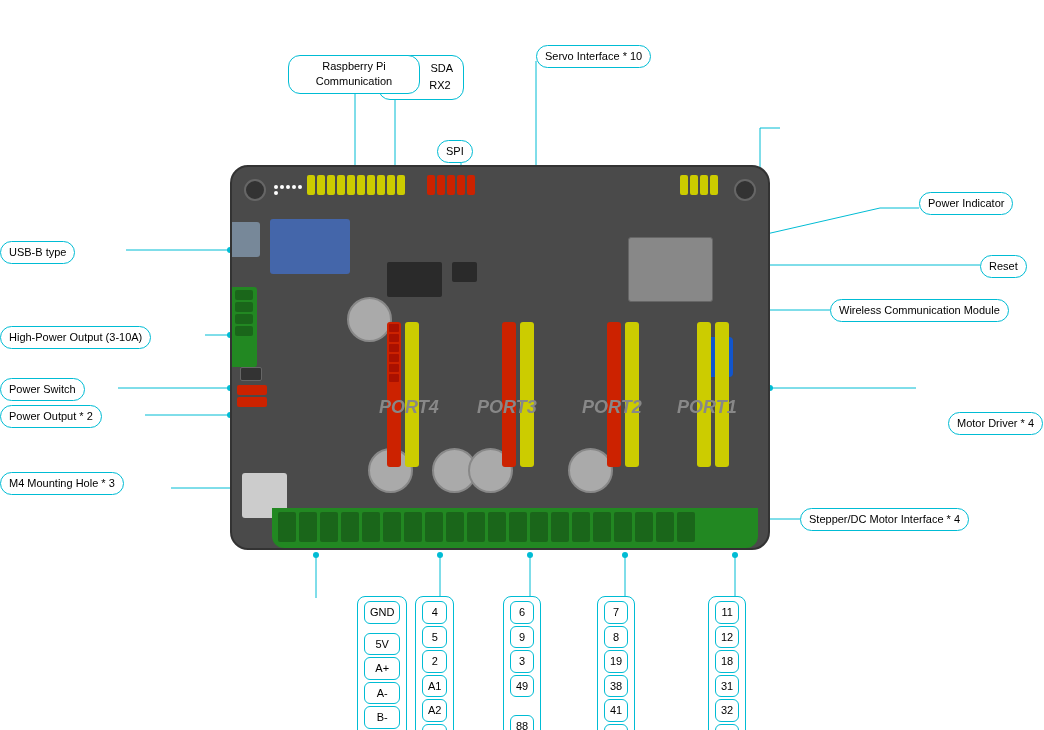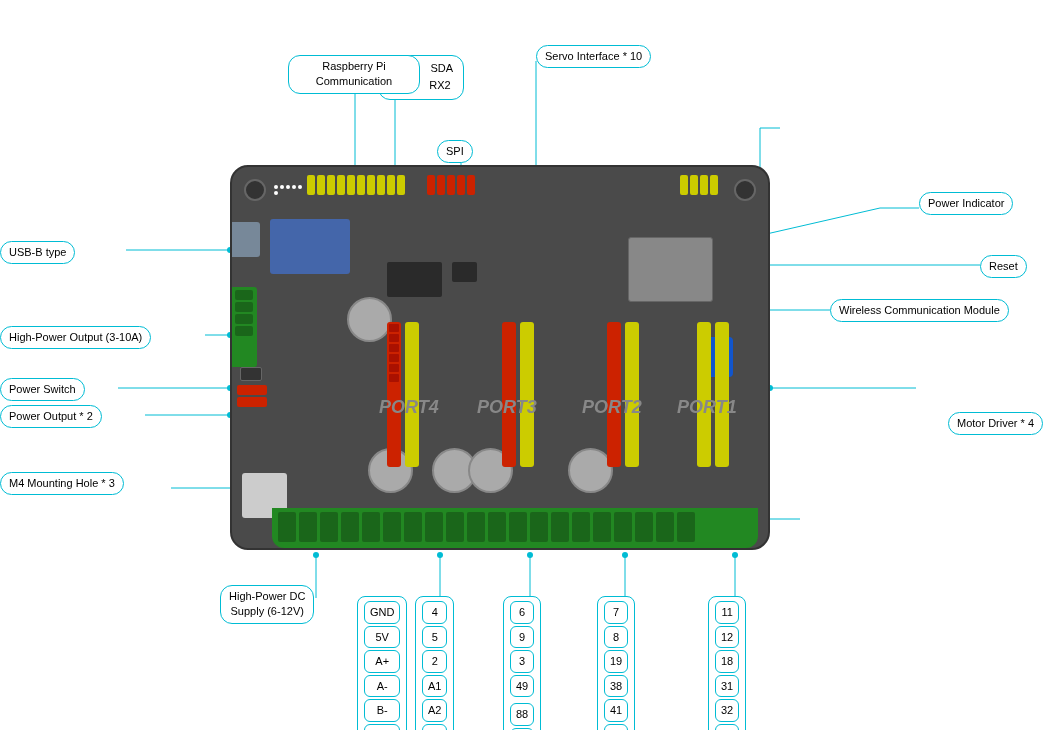--- a/index.html
+++ b/index.html
@@ -328,37 +328,35 @@
 
 
   <div class="label-box" style="top:192px;left:919px;">Power Indicator</div>
 
   <div class="label-box" style="top:255px;left:980px;">Reset</div>
 
   <div class="label-box" style="top:299px;left:830px;">Wireless Communication Module</div>
 
   <div class="label-box" style="top:377px;left:948px;margin-top:35px;">Motor Driver * 4</div>
 
+  <div class="label-box" style="top:508px;left:800px;">Stepper/DC Motor Interface * 4</div>
 
   <div class="label-box" style="top:241px;left:0px;">USB-B type</div>
 
   <div class="label-box" style="top:326px;left:0px;">High-Power Output (3-10A)</div>
 
   <div class="label-box" style="top:378px;left:0px;">Power Switch</div>
 
   <div class="label-box" style="top:405px;left:0px;">Power Output * 2</div>
 
   <div class="label-box" style="top:472px;left:0px;">M4 Mounting Hole * 3</div>
 
-  <div class="label-box multi-line" style="top:585px;left:220px;">
-    <span>High-Power DC<br>Supply (6-12V)</span>
-  </div>
 
   <div class="pin-group" style="top:596px;left:357px;">
-    <div class="pin-cell" style="margin-bottom:2px;">GND</div>
+    <div class="pin-cell" style="margin-bottom:9px;">GND</div>
     <div class="pin-cell" style="margin-bottom:2px;">5V</div>
     <div class="pin-cell" style="margin-bottom:2px;">A+</div>
     <div class="pin-cell" style="margin-bottom:2px;">A-</div>
     <div class="pin-cell" style="margin-bottom:2px;">B-</div>
     <div class="pin-cell" style="margin-bottom:2px;">B+</div>
 
   </div>
 
   <div class="pin-group" style="top:596px;left:415px;">
     <div class="pin-cell" style="margin-bottom:2px;">4</div>
@@ -367,21 +365,21 @@
     <div class="pin-cell" style="margin-bottom:2px;">A1</div>
     <div class="pin-cell" style="margin-bottom:2px;">A2</div>
     <div class="pin-cell" style="margin-bottom:2px;">A3</div>
 
   </div>
 
   <div class="pin-group" style="top:596px;left:503px;">
     <div class="pin-cell" style="margin-bottom:2px;">6</div>
     <div class="pin-cell" style="margin-bottom:2px;">9</div>
     <div class="pin-cell" style="margin-bottom:2px;">3</div>
-    <div class="pin-cell" style="margin-bottom:6px;">49</div>
+    <div class="pin-cell" style="margin-bottom:18px;">49</div>
     <div class="pin-cell" style="margin-bottom:2px;">88</div>
     <div class="pin-cell" style="margin-bottom:2px;">47</div>
 
   </div>
 
   <div class="pin-group" style="top:596px;left:597px;">
     <div class="pin-cell" style="margin-bottom:2px;">7</div>
     <div class="pin-cell" style="margin-bottom:2px;">8</div>
     <div class="pin-cell" style="margin-bottom:2px;">19</div>
     <div class="pin-cell" style="margin-bottom:2px;">38</div>

